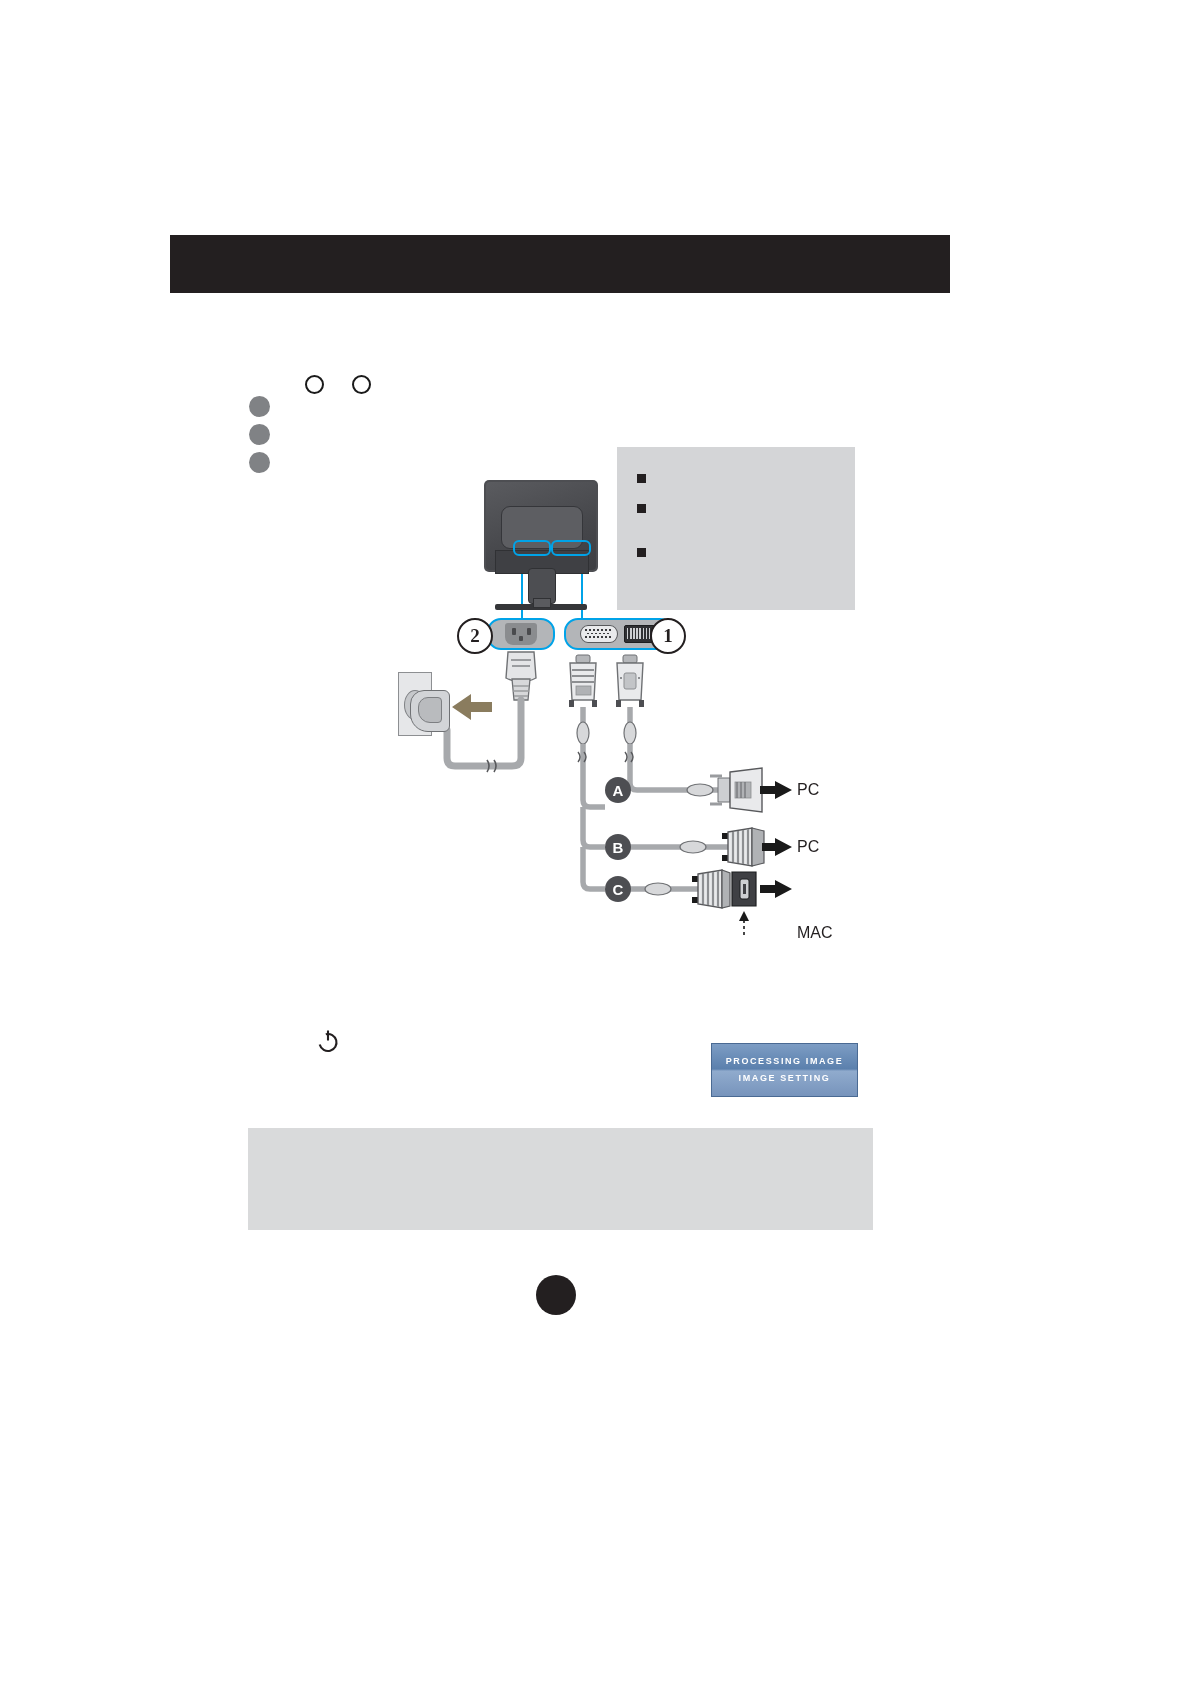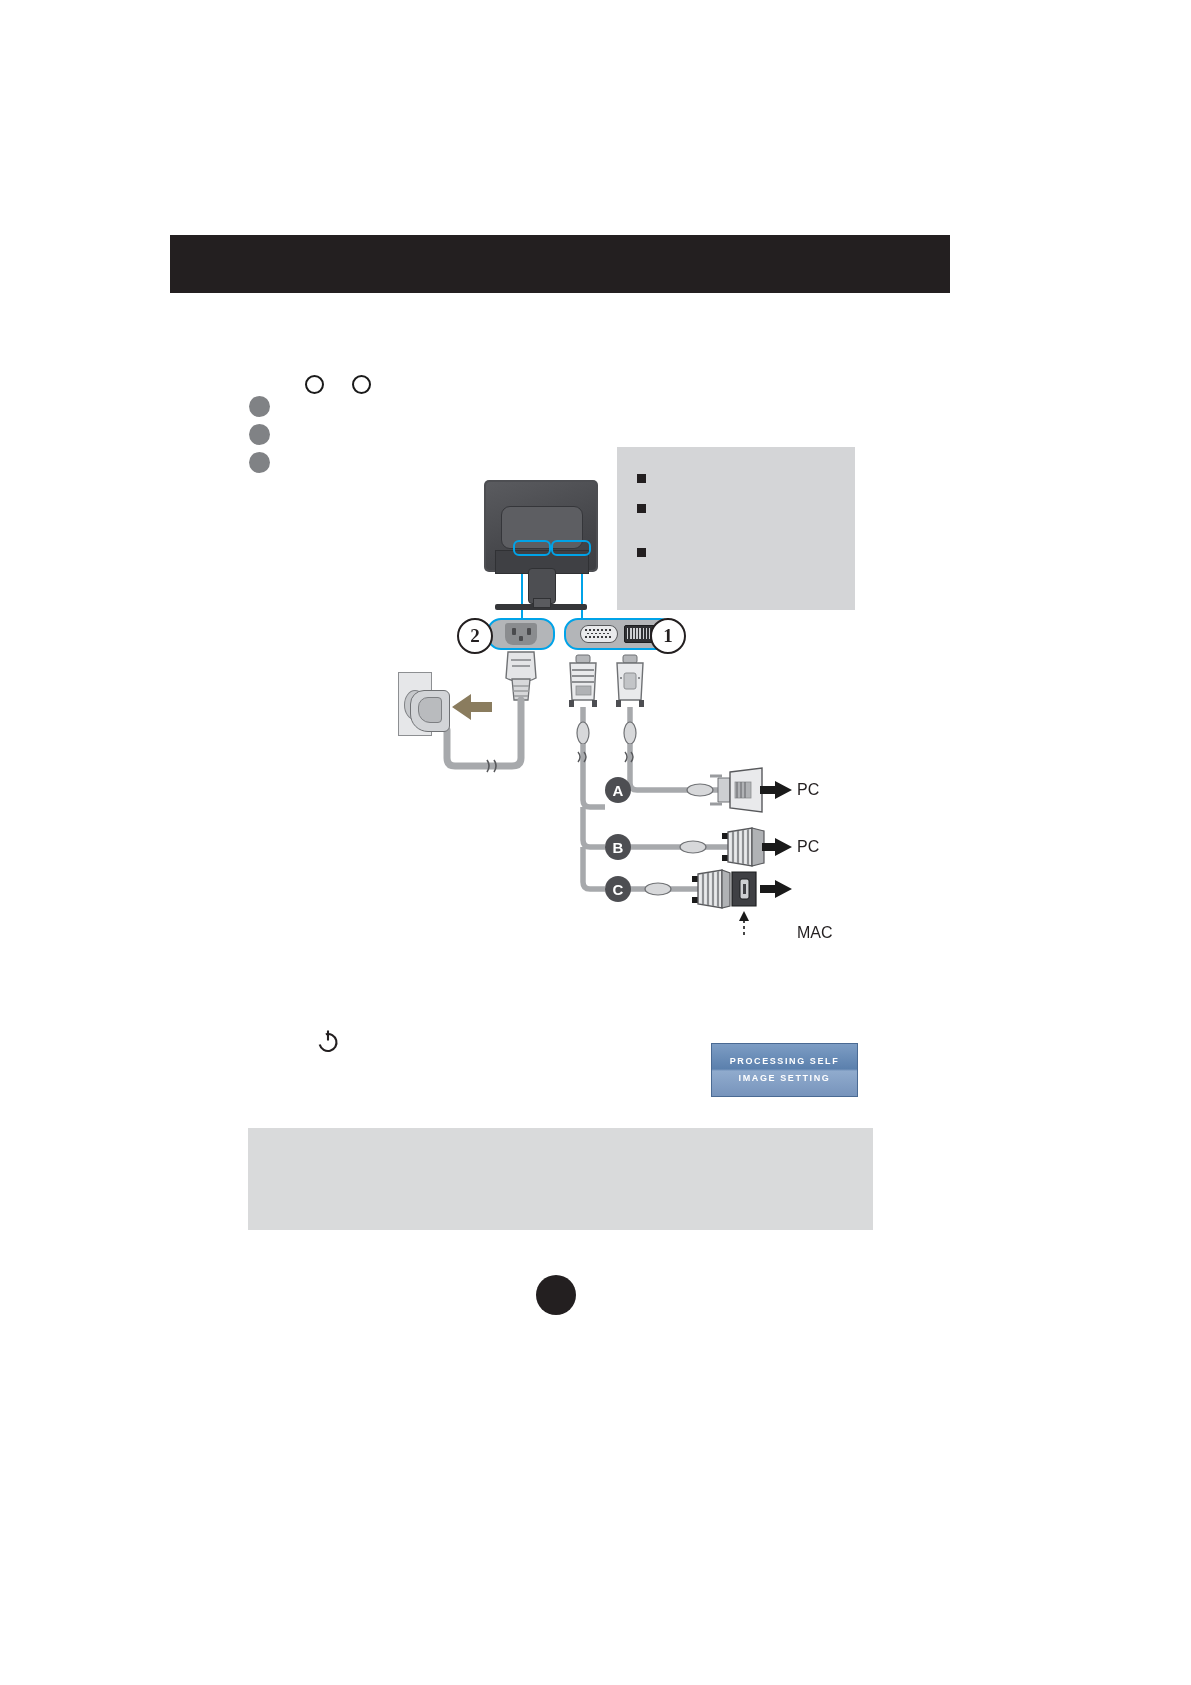--- a/index.html
+++ b/index.html
@@ -278,21 +278,21 @@
   <div class="dest-label" style="left:797px;top:838px;">PC</div>
   <div class="dest-label" style="left:797px;top:880px;margin-top:44px;">MAC</div>
 
   <svg class="pwr-glyph" viewBox="0 0 26 26">
     <circle cx="13" cy="14.5" r="8.5" fill="none" stroke="#231f20" stroke-width="2.1" stroke-dasharray="40 14" transform="rotate(-105 13 14.5)"></circle>
     <line x1="13" y1="2.5" x2="13" y2="12.5" stroke="#231f20" stroke-width="2.1" stroke-linecap="butt"></line>
   </svg>
   <span class="txt" style="left:350px;top:1032px;font-size:13px;"></span>
 
   <div class="osd">
-    <div class="osd-line">PROCESSING SELF</div>
+    <div class="osd-line">PROCESSING IMAGE</div>
     <div class="osd-line">IMAGE SETTING</div>
   </div>
 
   <div class="bottom-box">
     <span class="txt" style="left:20px;top:16px;font-size:12px;"></span>
   </div>
 
   <div class="circle-dark" style="left:536px;top:1275px;"></div>
 
   <div class="pagenum"></div>

